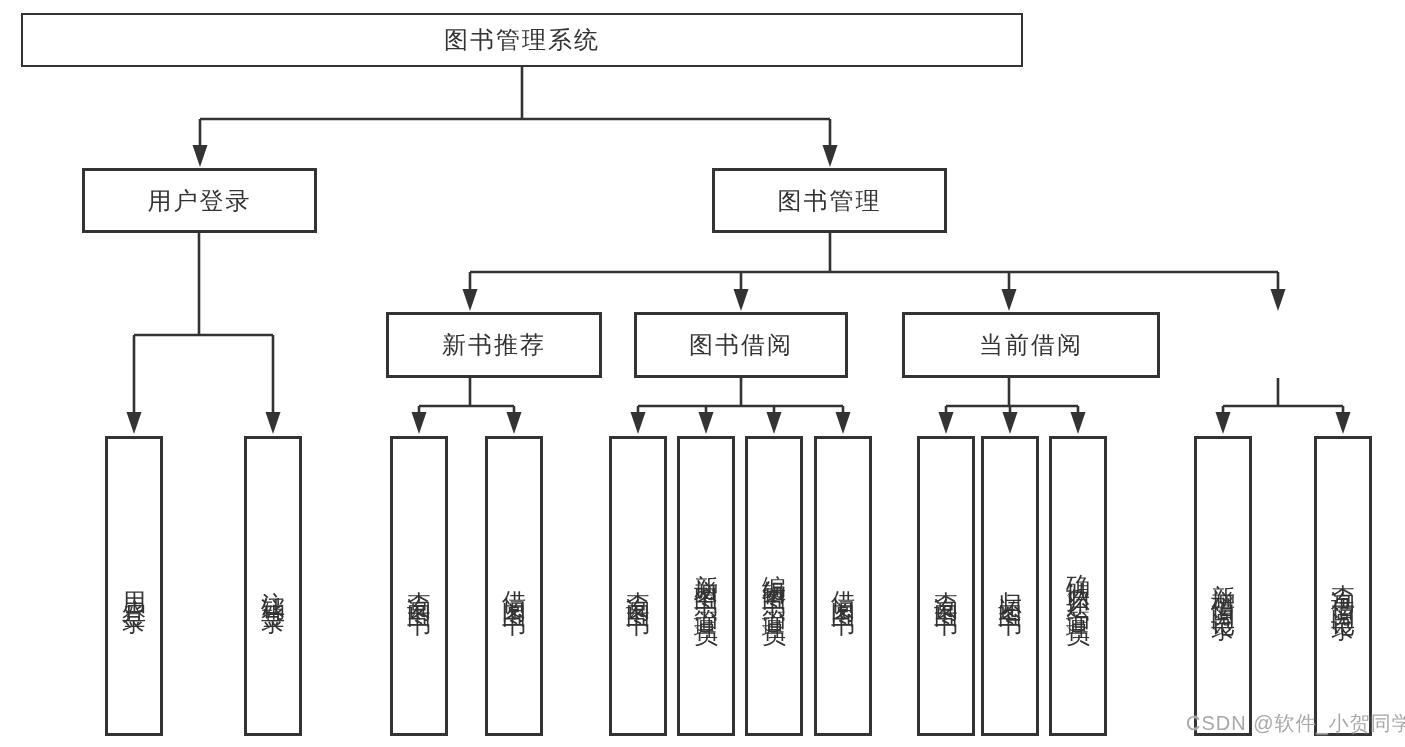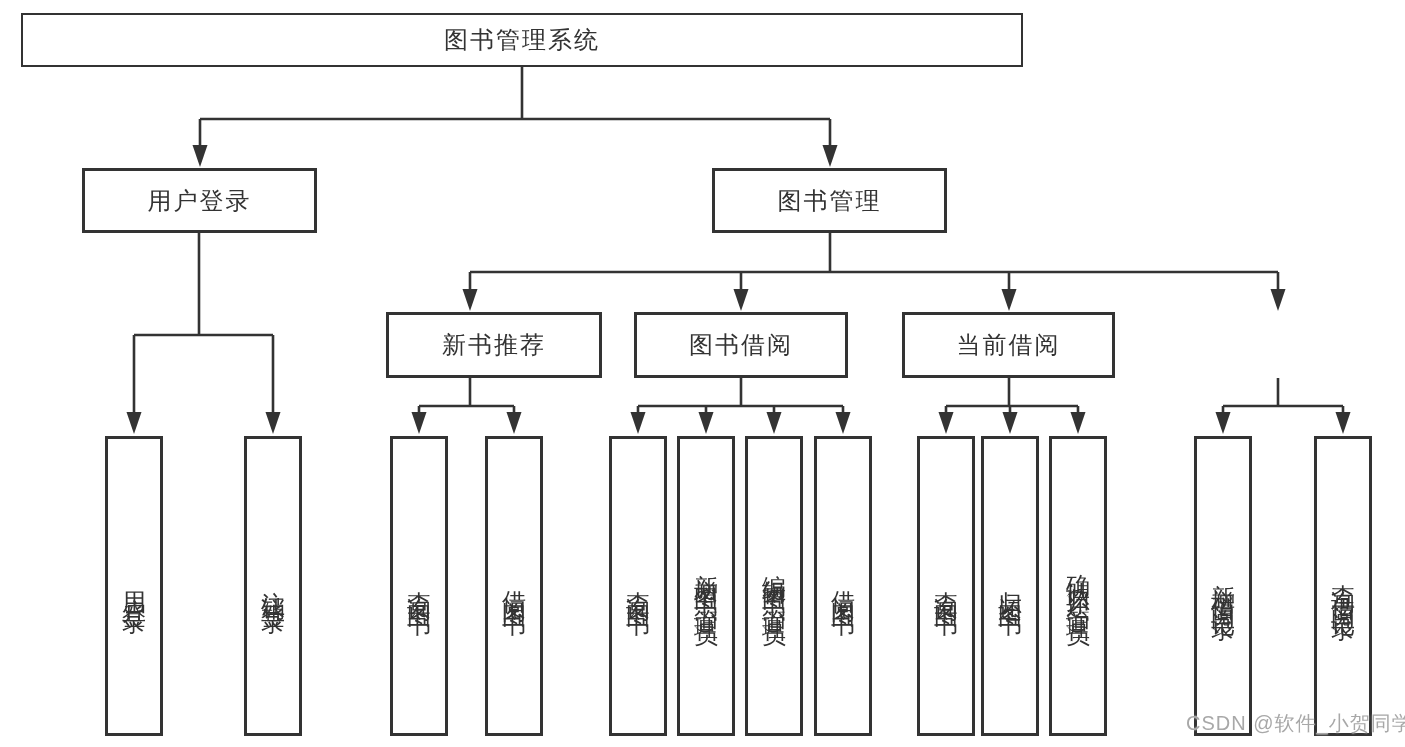--- a/index.html
+++ b/index.html
@@ -112,21 +112,21 @@
   <div class="box" style="left:712px; top:168px; width:235px; height:65px;">
     <span class="hlabel">图书管理</span>
   </div>
 
   <div class="box" style="left:362px; top:312px; width:216px; height:66px;margin-left:24px;">
     <span class="hlabel">新书推荐</span>
   </div>
   <div class="box" style="left:634px; top:312px; width:214px; height:66px;text-align:center;">
     <span class="hlabel">图书借阅</span>
   </div>
-  <div class="box" style="left:902px; top:312px; width:213px; height:66px;">
+  <div class="box" style="left:902px; top:312px; width:258px; height:66px;">
     <span class="hlabel">当前借阅</span>
   </div>
 
   <div class="box" style="left:105px; top:436px; width:58px; height:300px;">
     <span class="vlabel">用户登录</span>
   </div>
   <div class="box" style="left:244px; top:436px; width:58px; height:300px;">
     <span class="vlabel">注销登录</span>
   </div>
 

